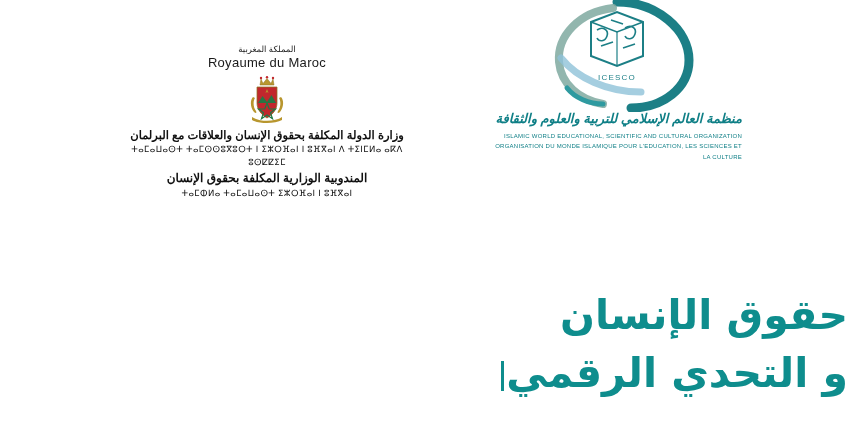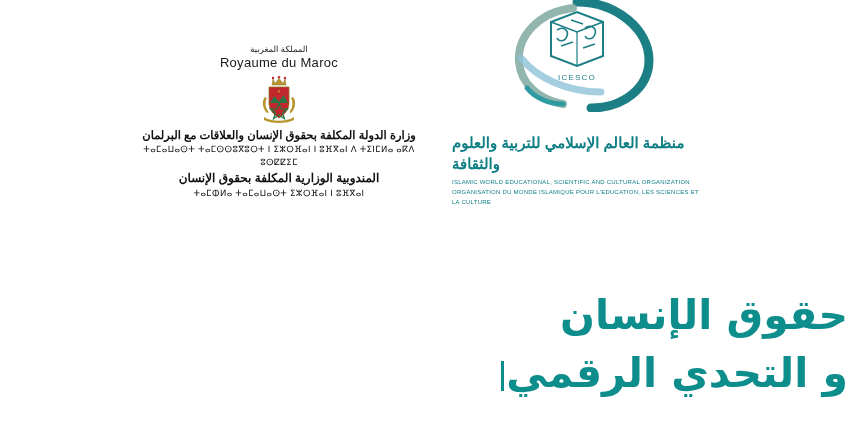--- a/index.html
+++ b/index.html
@@ -20,21 +20,21 @@
     position: absolute;
     top: 0;
     left: 0;
     width: 848px;
     height: 215px;
   }
 
   
   .morocco {
     position: absolute;
-    left: 124px;
+    left: 112px;
     top: 44px;
     width: 310px;
     text-align: center;
   }
   .morocco .kingdom-ar {
     font-size: 8.5px;
     color: #1a1a1a;
     line-height: 1.25;
     letter-spacing: 0.2px;
   }
@@ -67,38 +67,38 @@
   .morocco .line-ar-2 {
     font-size: 12px;
     font-weight: bold;
     color: #111111;
     line-height: 1.5;
   }
 
   
   .icesco {
     position: absolute;
-    left: 452px;
+    left: 492px;
     top: 0px;
     width: 250px;
-    text-align: left;
+    text-align: right;
   }
   .icesco-mark {
     width: 200px;
     height: 110px;
     margin: 0 auto;
     position: relative;
   }
   .icesco .name-ar {
-    font-size: 15px;
+    font-size: 13px;
     font-weight: bold;
     color: #0f7f86;
     line-height: 1.4;
     letter-spacing: 0px;
-    margin-top: 22px;
+    font-style: italic;
   }
   .icesco .name-en {
     font-size: 6px;
     color: #0f7f86;
     line-height: 1.7;
     letter-spacing: 0.25px;
     margin-top: 3px;
   }
   .icesco .name-fr {
     font-size: 6px;

